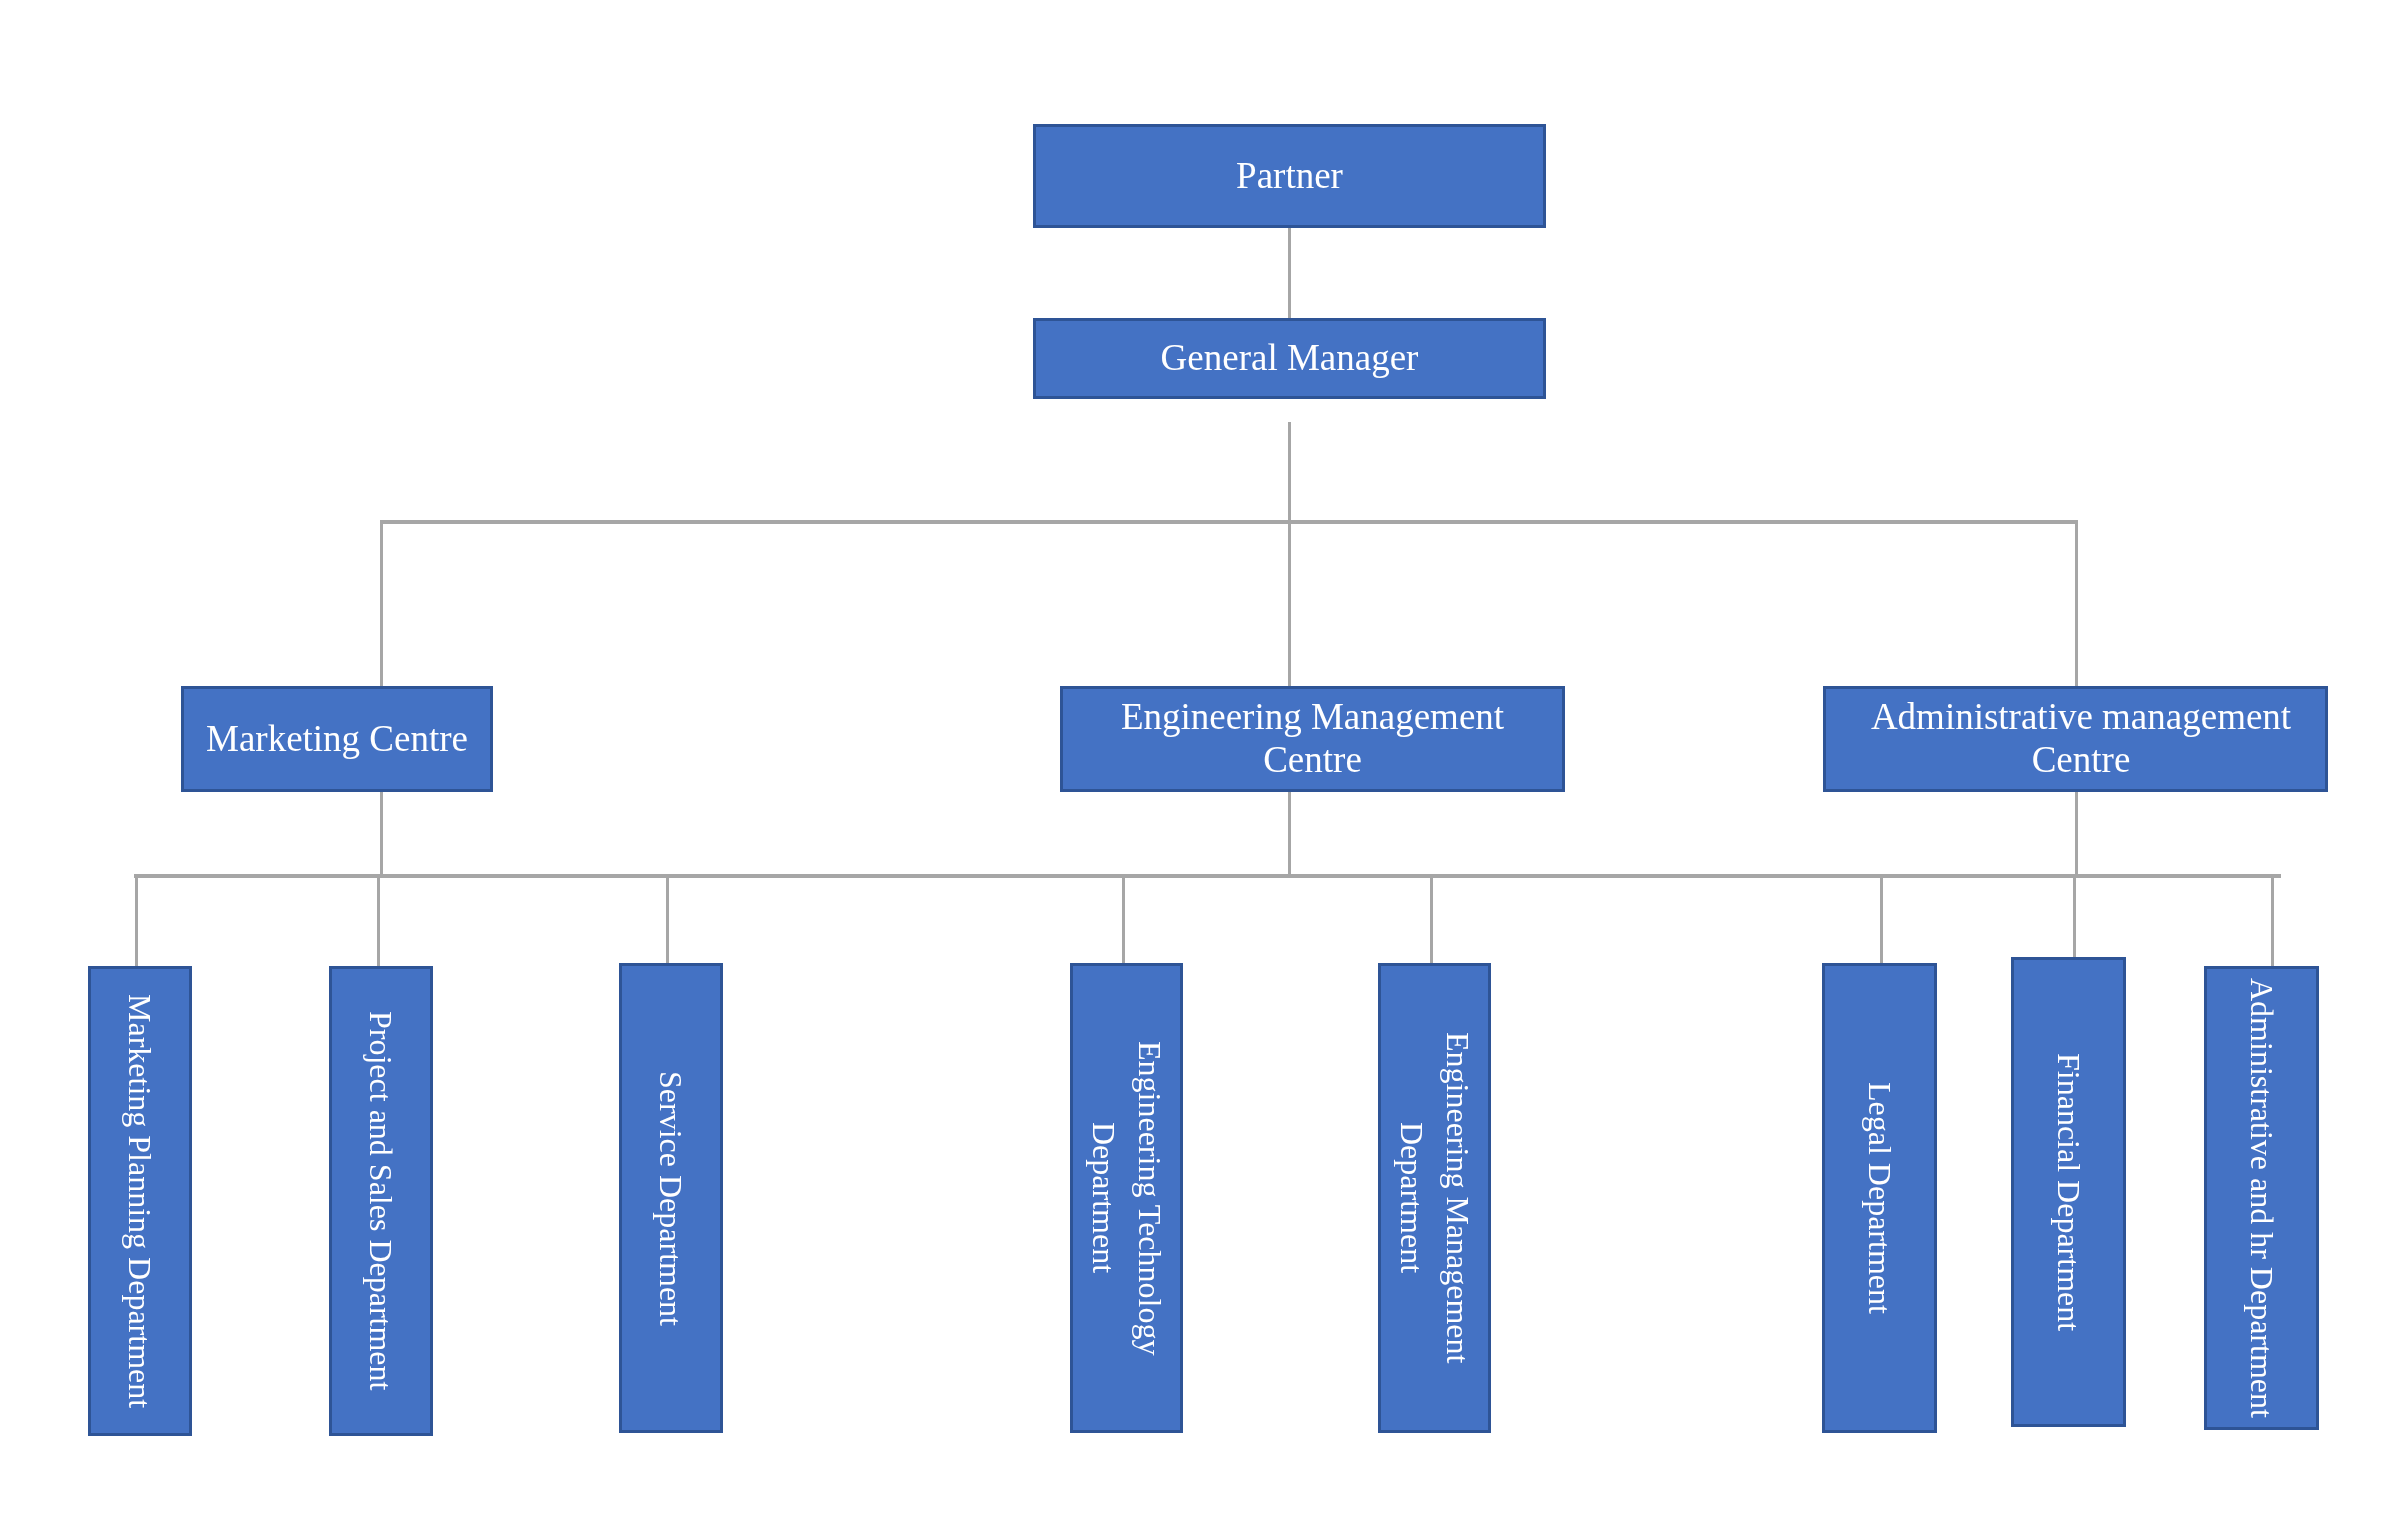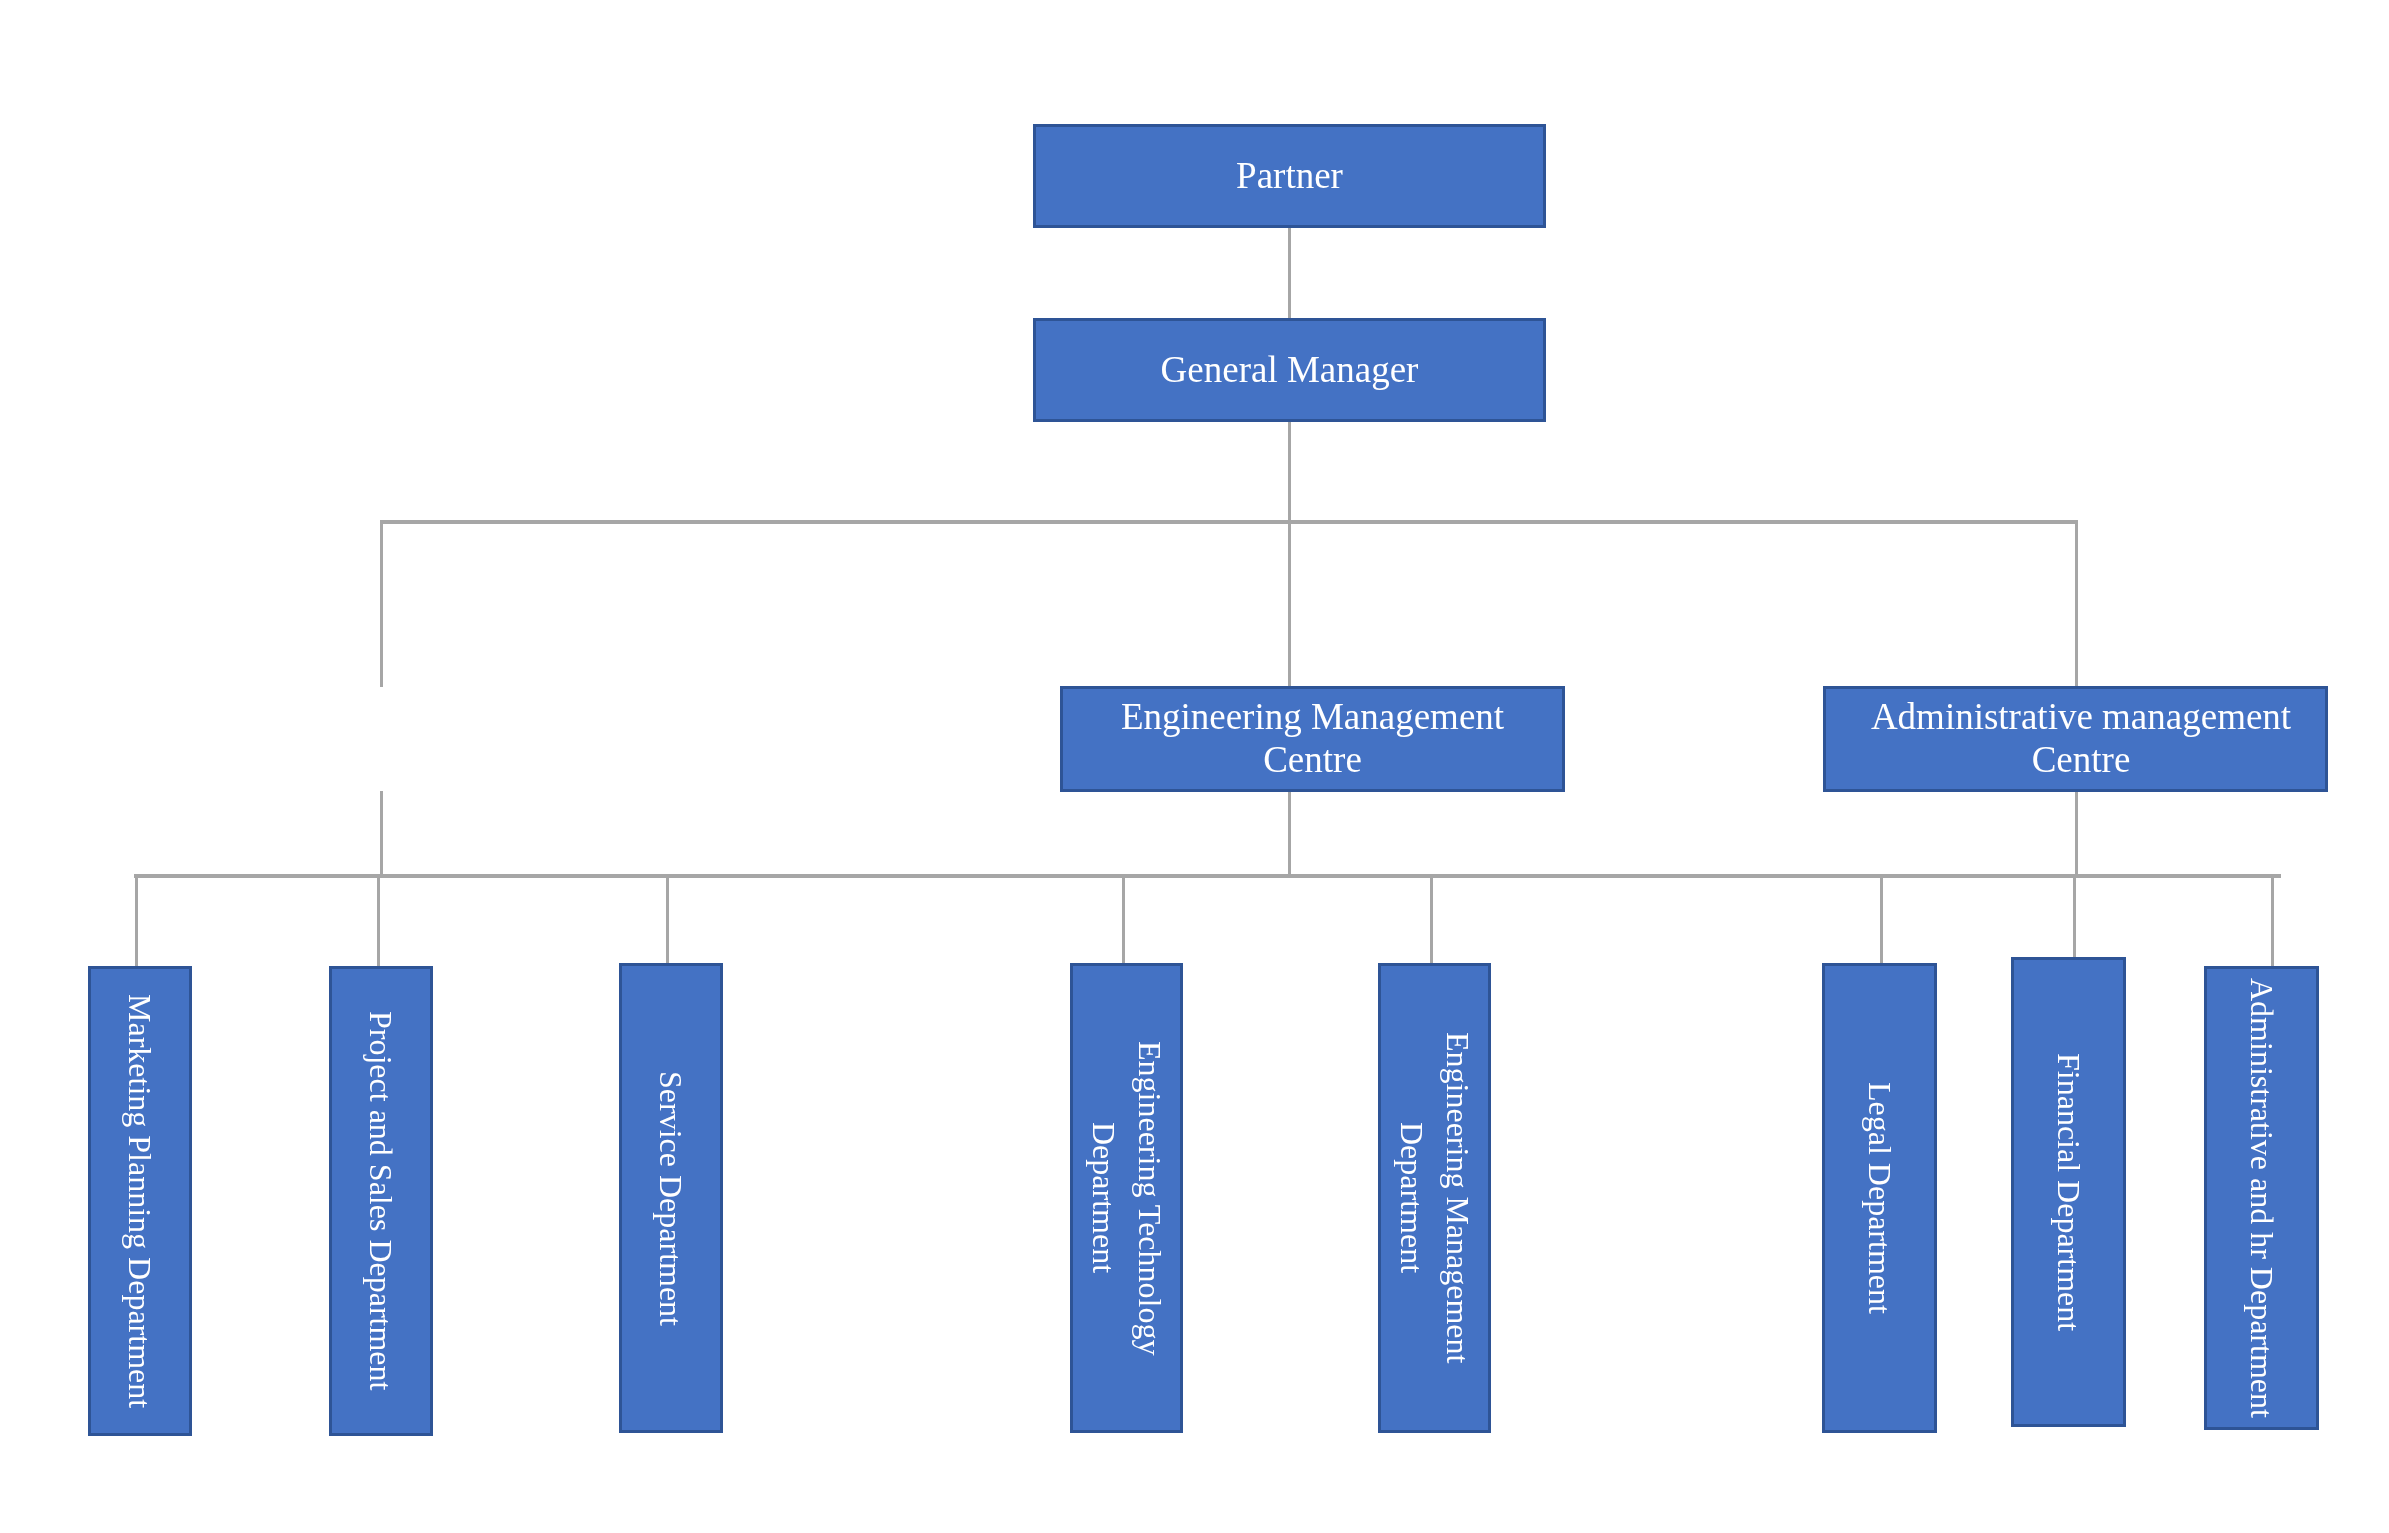--- a/index.html
+++ b/index.html
@@ -93,24 +93,27 @@
   <div class="line v" style="left:1122px; top:874px; height:93px;"></div>
   <div class="line v" style="left:1430px; top:874px; height:93px;"></div>
   <div class="line v" style="left:1880px; top:874px; height:93px;"></div>
   <div class="line v" style="left:2073px; top:874px; height:84px;"></div>
   <div class="line v" style="left:2271px; top:874px; height:93px;"></div>
 
   <div class="node level1" style="left:1033px; top:124px; width:513px; height:104px;">
     <span class="label">Partner</span>
   </div>
 
-  <div class="node level1" style="left:1033px; top:318px; width:513px; height:104px;">
+  <div class="node level1" style="left:1033px; top:318px; width:513px; height:81px;">
     <span class="label">General Manager</span>
   </div>
 
+  <div class="node level2" style="left:181px; top:686px; width:312px; height:106px;">
+    <span class="label">Marketing Centre</span>
+  </div>
 
   <div class="node level2" style="left:1060px; top:686px; width:505px; height:106px;">
     <span class="label">Engineering Management Centre</span>
   </div>
 
   <div class="node level2" style="left:1823px; top:686px; width:505px; height:106px;padding-left:11px;">
     <span class="label">Administrative management Centre</span>
   </div>
 
   <div class="node level3" style="left:88px; top:966px; width:104px; height:470px;">

